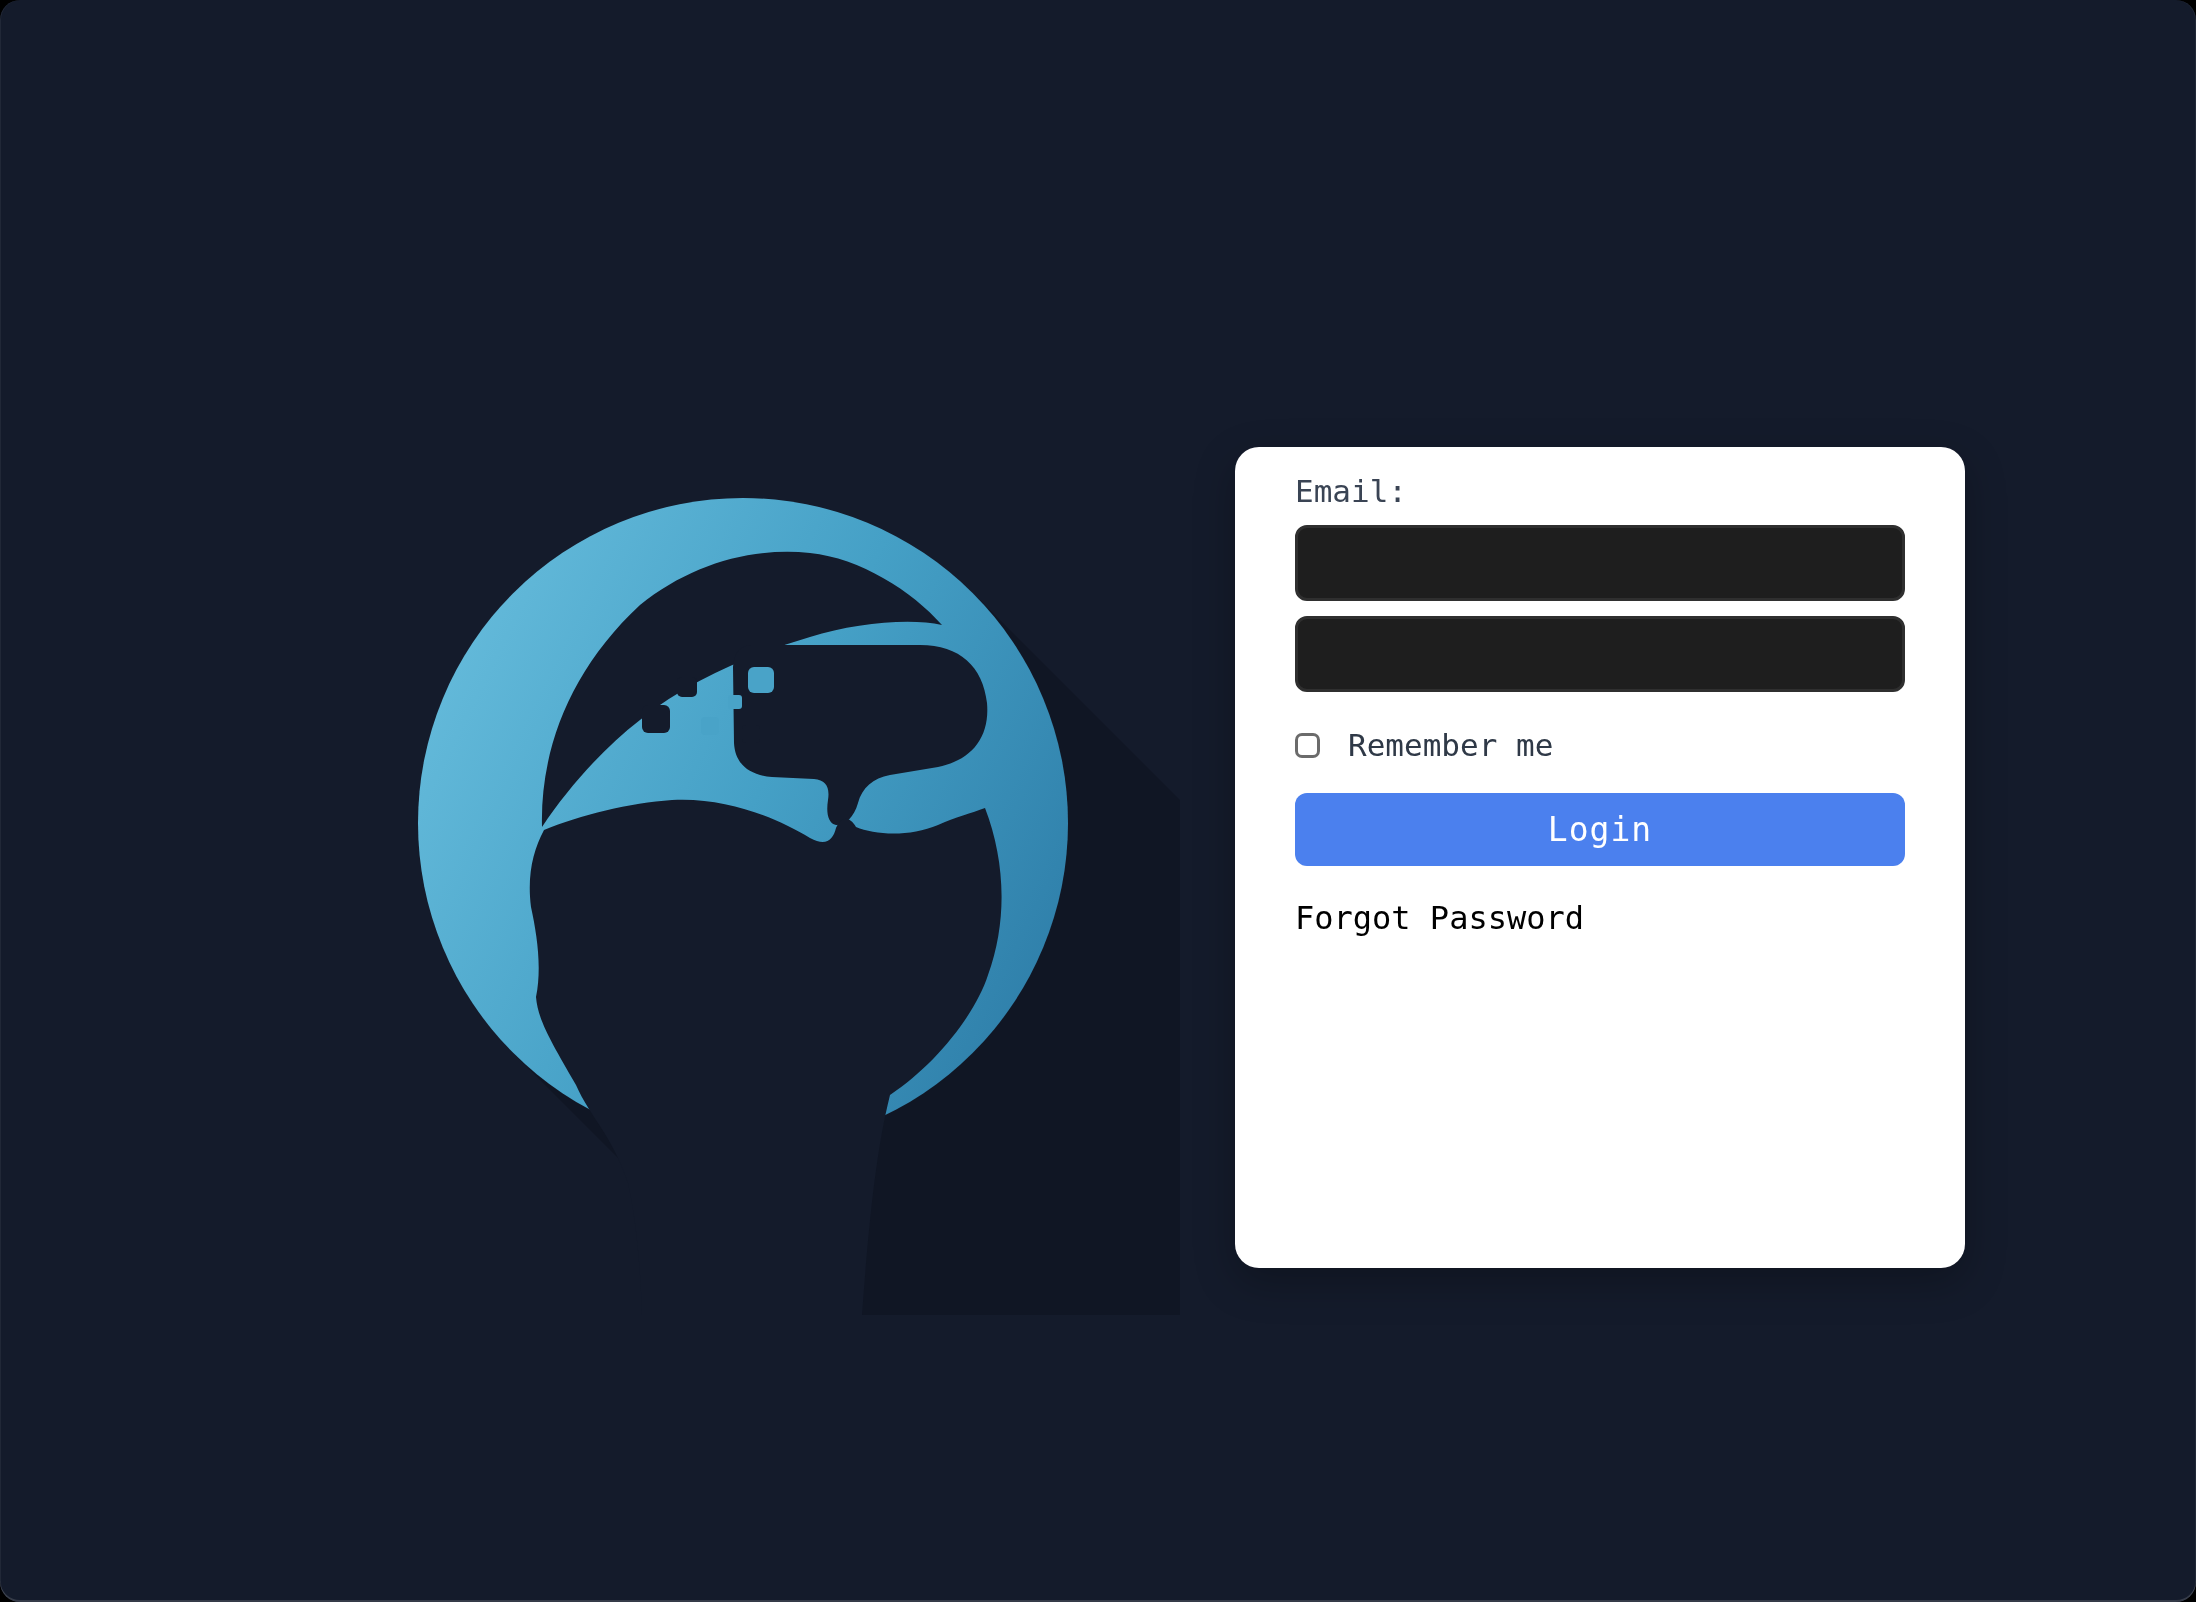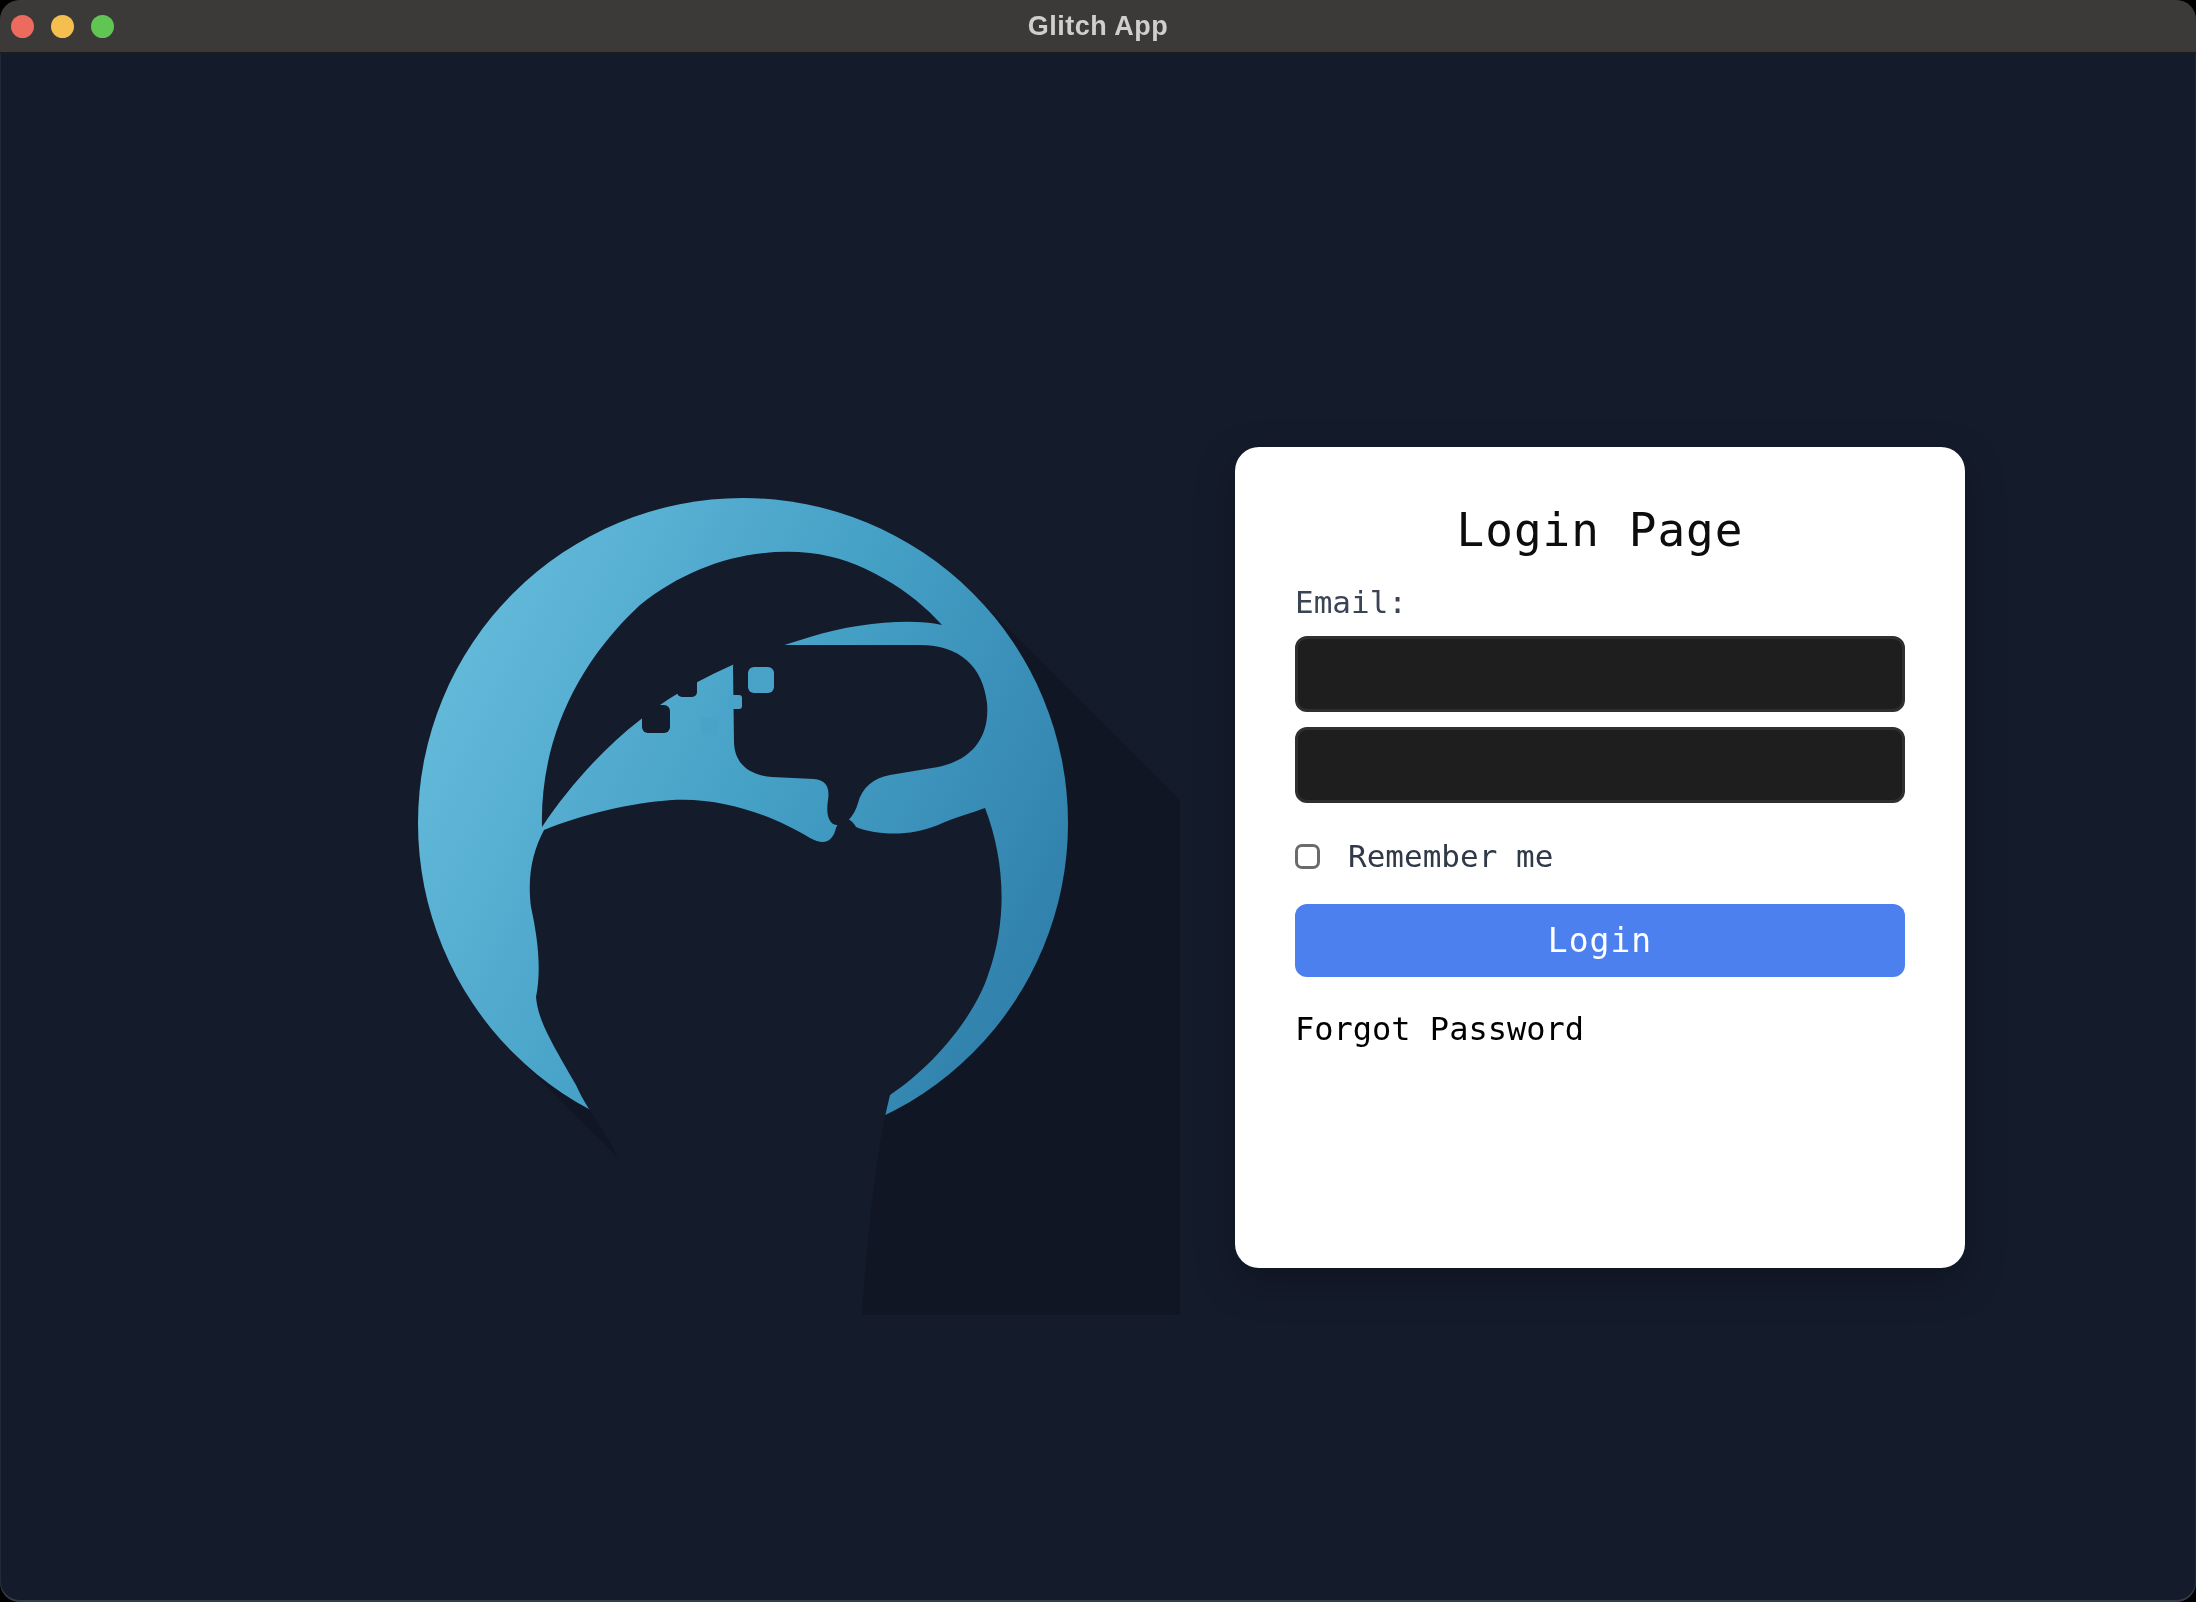--- a/index.html
+++ b/index.html
@@ -162,28 +162,20 @@
     cursor: pointer;
   }
   .link.first  { margin-top: 33px; }
   .link.second { margin-top: 22px; }
 </style>
 </head>
 <body>
 
 <div class="window">
 
-  <div class="titlebar">
-    <div class="traffic">
-      <span class="tl red"></span>
-      <span class="tl yellow"></span>
-      <span class="tl green"></span>
-    </div>
-    <div class="title">Glitch App</div>
-  </div>
 
   <svg class="logo" viewBox="0 0 790 860" xmlns="http://www.w3.org/2000/svg">
     <defs>
       <linearGradient id="logoGrad" x1="0" y1="0.25" x2="1" y2="0.75">
         <stop offset="0" stop-color="#65bbdb"></stop>
         <stop offset="0.5" stop-color="#45a0c6"></stop>
         <stop offset="1" stop-color="#2e7ea9"></stop>
       </linearGradient>
     </defs>
 
@@ -231,21 +223,20 @@
 
     <rect x="252" y="250" width="28" height="28" rx="6" fill="#141b2b"></rect>
     <rect x="287" y="222" width="20" height="20" rx="5" fill="#141b2b"></rect>
     <rect x="352" y="270" width="18" height="18" rx="4" fill="#141b2b"></rect>
     <rect x="358" y="212" width="26" height="26" rx="6" fill="#49a3c8"></rect>
     <rect x="311" y="262" width="18" height="18" rx="4" fill="#49a3c8"></rect>
     <rect x="338" y="240" width="14" height="14" rx="3" fill="#49a3c8"></rect>
   </svg>
 
   <div class="card">
-    <h1>Login Page</h1>
 
     <label class="field-label">Email:</label>
     <input class="dark-input" type="text" value="" style="">
 
     <input class="dark-input" type="password" value="" style="">
 
     <div class="remember-row">
       <input type="checkbox" style="">
       <span>Remember me</span>
     </div>

